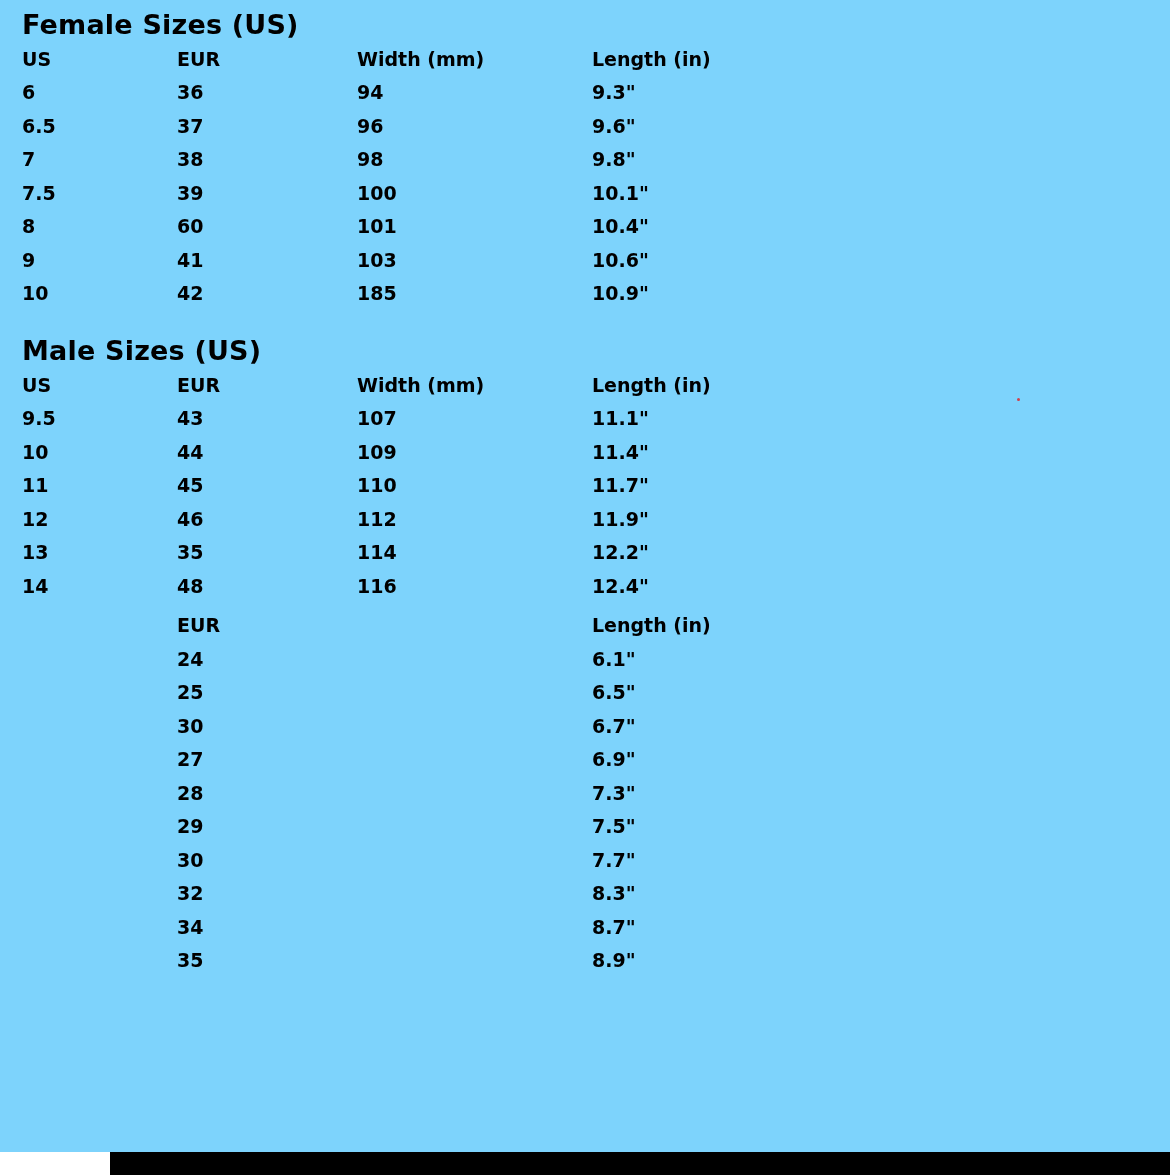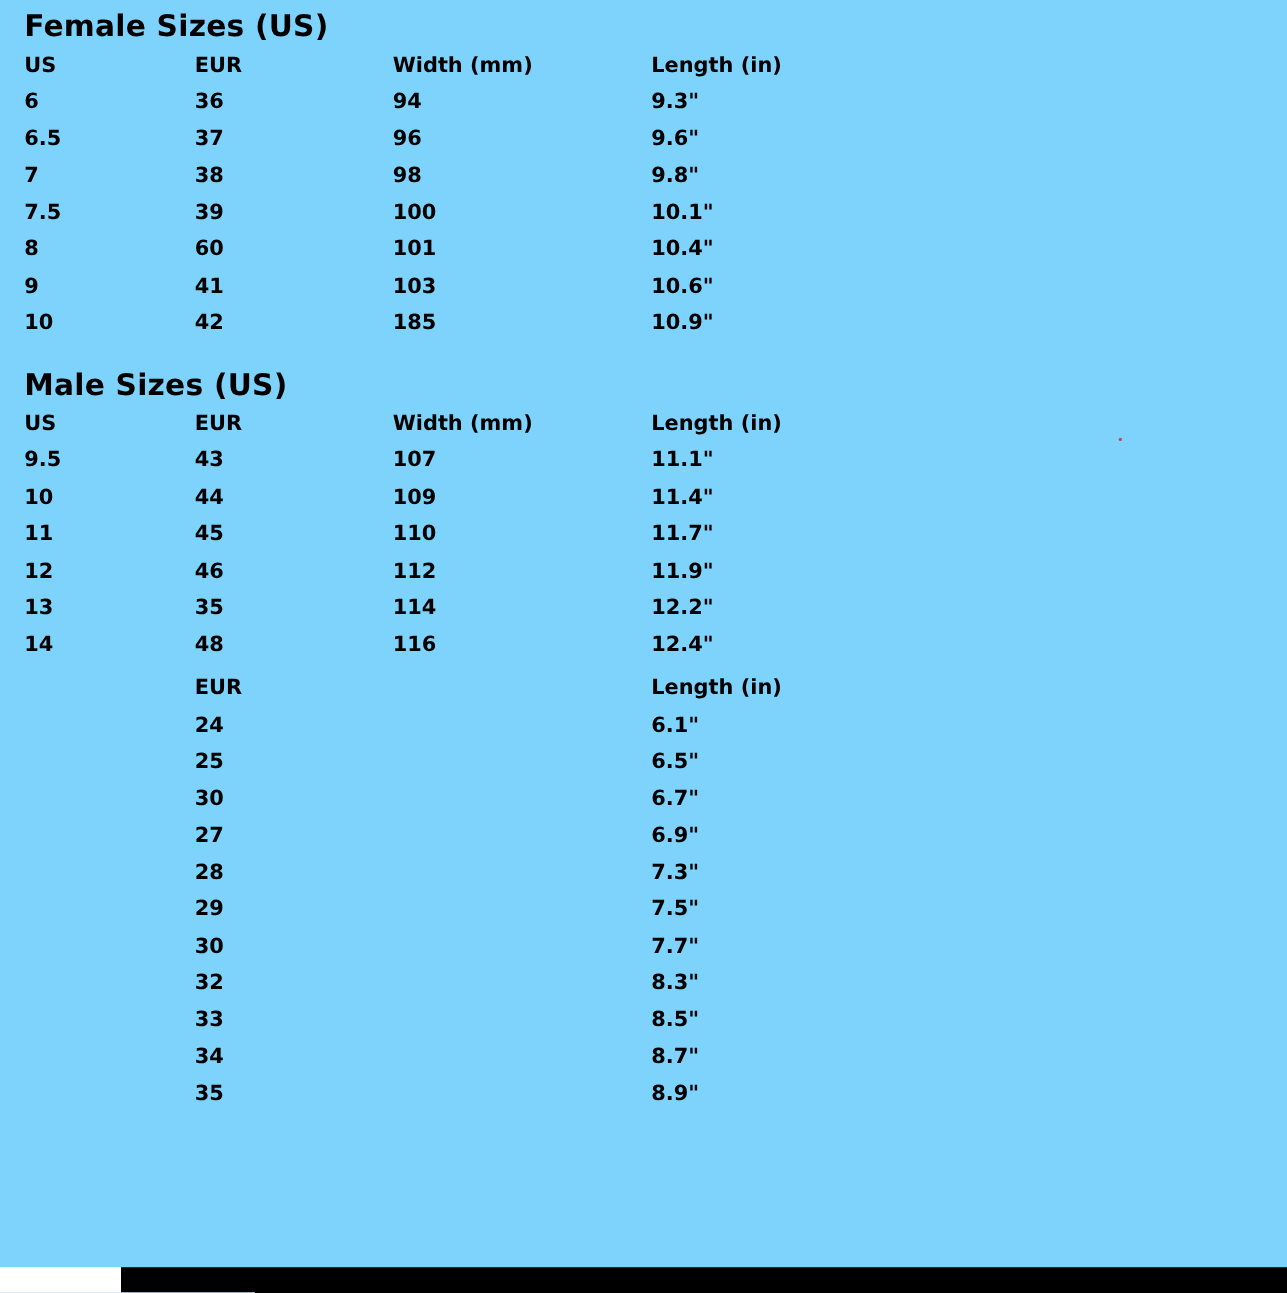--- a/index.html
+++ b/index.html
@@ -277,26 +277,20 @@
           <td>7.7"</td>
         </tr>
         <tr>
           <td class="faded"></td>
           <td>32</td>
           <td class="faded"></td>
           <td>8.3"</td>
         </tr>
         <tr>
           <td class="faded"></td>
-          <td>33</td>
-          <td class="faded"></td>
-          <td>8.5"</td>
-        </tr>
-        <tr>
-          <td class="faded"></td>
           <td>34</td>
           <td class="faded"></td>
           <td>8.7"</td>
         </tr>
         <tr>
           <td class="faded"></td>
           <td>35</td>
           <td class="faded"></td>
           <td>8.9"</td>
         </tr>

